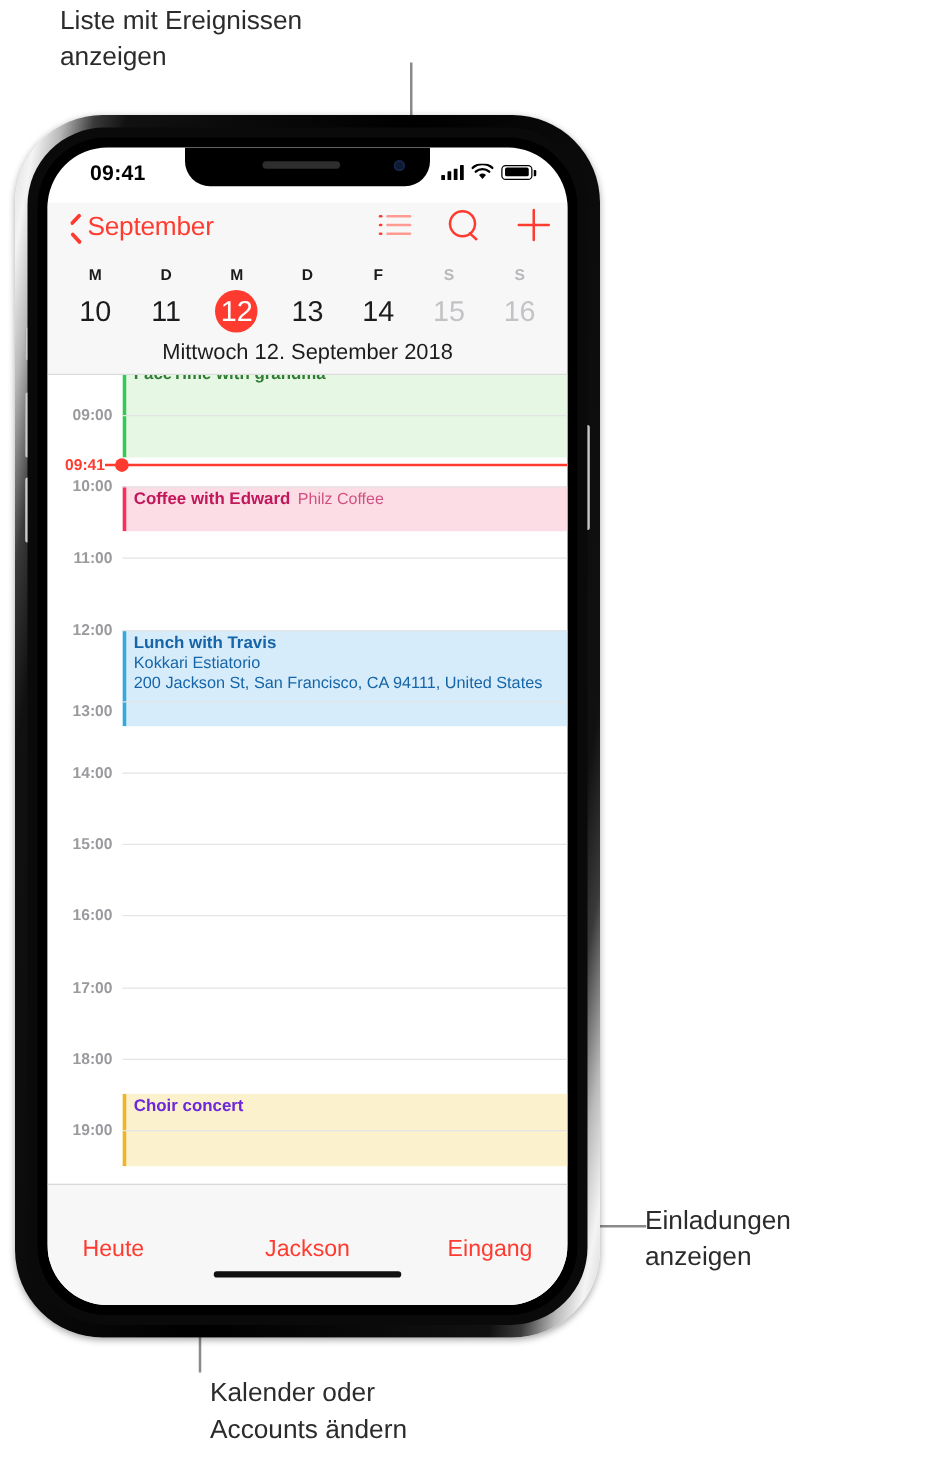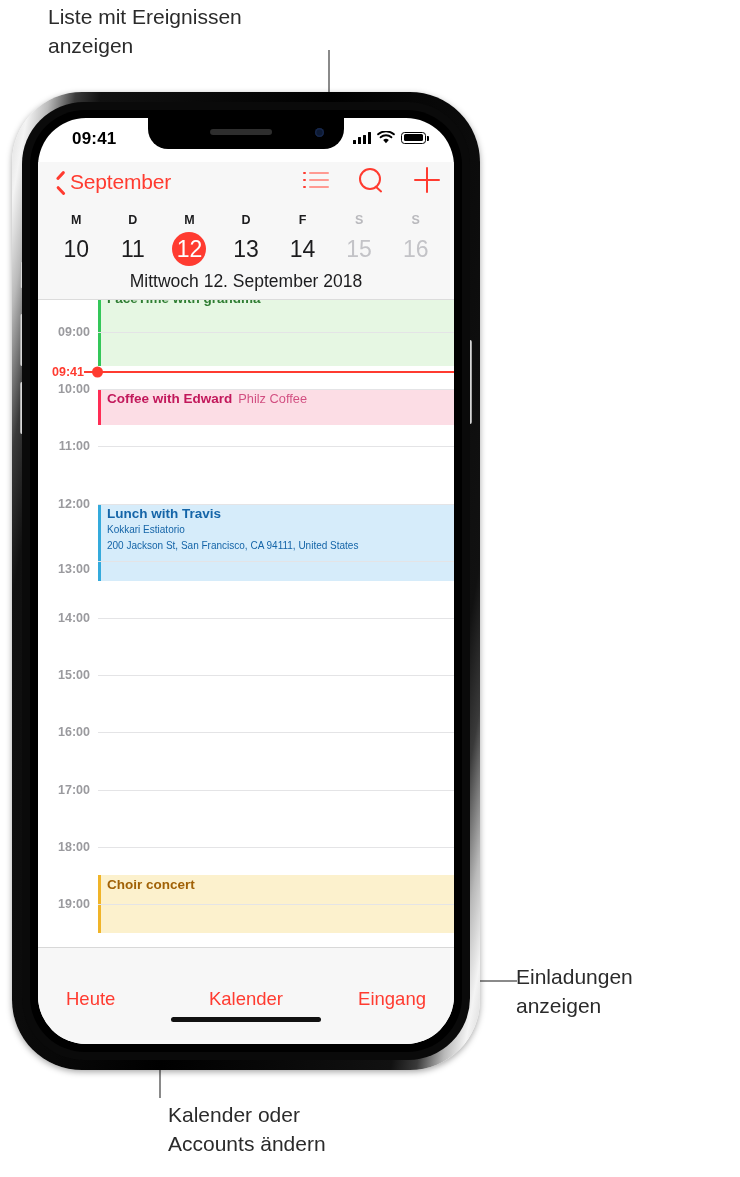--- a/index.html
+++ b/index.html
@@ -217,21 +217,21 @@
     position: absolute; left: 60px; right: 0;
     overflow: hidden;
   }
   .event .stripe {
     position: absolute; left: 0; top: 0; bottom: 0; width: 3.4px;
   }
   .event .etitle {
     font-size: 13.5px; font-weight: bold; line-height: 16px;
   }
   .event .eloc {
-    font-size: 10px; font-weight: normal; line-height: 16px;
+    font-size: 13px; font-weight: normal; line-height: 16px;
   }
   .event .ebody { padding: 2px 0 0 9px; }
   .event .inline-loc { font-weight: normal; font-size: 12.8px; }
 
   
   .nowline {
     position: absolute; left: 60px; right: 0; height: 1.6px; background: #ff3b30;
     z-index: 9;
   }
   .nowdot {
@@ -384,21 +384,21 @@
                 <div class="stripe" style="background: rgb(52, 170, 220);"></div>
                 <div class="ebody">
                   <div class="etitle" style="color: rgb(21, 101, 168);">Lunch with Travis</div>
                   <div class="eloc" style="color: rgb(21, 101, 168);">Kokkari Estiatorio</div>
                   <div class="eloc" style="color: rgb(21, 101, 168);">200 Jackson St, San Francisco, CA  94111, United States</div>
                 </div>
               </div>
               <div class="event" style="top: 575.4px; height: 57.2px; background: rgb(252, 241, 205);">
                 <div class="stripe" style="background: rgb(240, 180, 41);"></div>
                 <div class="ebody">
-                  <div class="etitle" style="color: #a16207;">Choir concert</div>
+                  <div class="etitle" style="color: #6d28d9;">Choir concert</div>
                 </div>
               </div>
               <div class="hourline" style="top: 32px;"></div>
               <div class="hourlabel" style="top: 32px;">09:00</div>
               <div class="hourline" style="top: 89.2px;"></div>
               <div class="hourlabel" style="top: 89.2px;">10:00</div>
               <div class="hourline" style="top: 146.4px;"></div>
               <div class="hourlabel" style="top: 146.4px;">11:00</div>
               <div class="hourline" style="top: 203.6px;"></div>
               <div class="hourlabel" style="top: 203.6px;">12:00</div>
@@ -417,21 +417,21 @@
               <div class="hourline" style="top: 604px;"></div>
               <div class="hourlabel" style="top: 604px;">19:00</div>
               <div class="nowline" style="top: 71.0867px;"></div>
               <div class="nowtick" style="top: 71.0867px;"></div>
               <div class="nowdot" style="top: 71.8867px;"></div>
               <div class="nowlabel" style="top: 71.8867px;">09:41</div>
             </div>
 
           <div class="toolbar">
             <div class="tb-item tb-left">Heute</div>
-            <div class="tb-item tb-center">Kalender</div>
+            <div class="tb-item tb-center">Jackson</div>
             <div class="tb-item tb-right">Eingang</div>
             <div class="homebar"></div>
           </div>
 
         </div>
       </div>
     </div>
   </div>
 </div>
 

